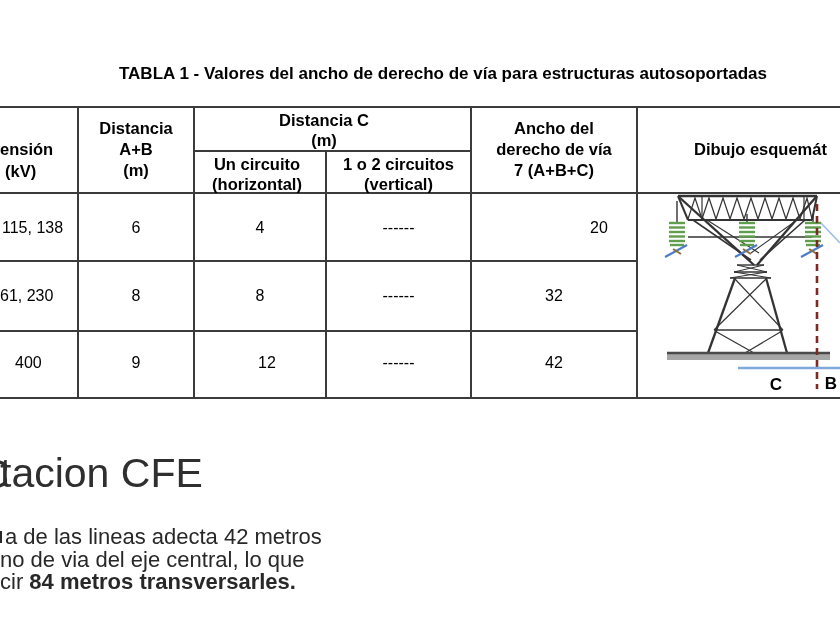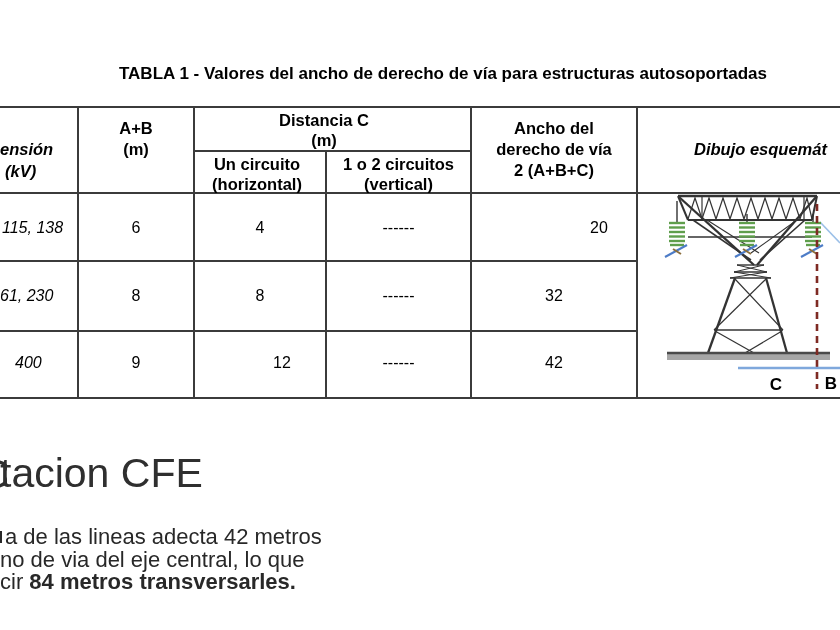--- a/index.html
+++ b/index.html
@@ -3,21 +3,21 @@
 <meta charset="utf-8">
 <style>
   html,body{margin:0;padding:0;background:#fff;}
   #page{position:relative;width:840px;height:630px;background:#ffffff;overflow:hidden;
         font-family:"Liberation Sans",sans-serif;color:#000;}
   .abs{position:absolute;}
   .bline{position:absolute;background:#3b3b3b;}
   .cell{position:absolute;font-size:16px;color:#000;text-align:center;line-height:20px;white-space:nowrap;}
   .hd{position:absolute;font-size:16.5px;font-weight:bold;color:#000;text-align:center;line-height:21px;white-space:nowrap;}
   .hd2{line-height:20px;}
-  .left{text-align:center;font-style:italic;}
+  .left{text-align:center;}
   #title{position:absolute;left:43px;top:64px;width:800px;text-align:center;
          font-size:17px;font-weight:bold;color:#000;white-space:nowrap;}
   #heading{position:absolute;left:0px;top:450px;font-size:41px;font-weight:400;color:#2f2f2f;
            letter-spacing:0px;white-space:nowrap;}
   #para{position:absolute;left:0px;top:526px;font-size:22px;line-height:22.5px;color:#282828;}
   #para .l1{padding-left:5px;}
   #para .l3 b{font-weight:bold;}
   .frag{position:absolute;background:#2f2f2f;}
   svg text{font-family:"Liberation Sans",sans-serif;}
 </style>
@@ -37,20 +37,21 @@
   <div class="bline" style="left:77px;top:106px;width:2px;height:293px;"></div>
   <div class="bline" style="left:193px;top:106px;width:2px;height:293px;"></div>
   <div class="bline" style="left:325px;top:150px;width:2px;height:249px;"></div>
   <div class="bline" style="left:470px;top:106px;width:2px;height:293px;"></div>
   <div class="bline" style="left:636px;top:106px;width:2px;height:293px;"></div>
 
   <div class="hd left" style="left:0;top:139px;">ensión</div>
   <div class="hd left" style="left:5px;top:161px;">(kV)</div>
 
   <div class="hd" style="left:79px;top:118px;width:114px;">
+    <div>Distancia</div>
     <div>A+B</div>
     <div>(m)</div>
   </div>
 
   <div class="hd hd2" style="left:195px;top:110px;width:258px;">
     <div>Distancia C</div>
     <div>(m)</div>
   </div>
 
   <div class="hd hd2" style="left:195px;top:154px;width:124px;">
@@ -59,40 +60,40 @@
   </div>
 
   <div class="hd hd2" style="left:327px;top:154px;width:143px;">
     <div>1 o 2 circuitos</div>
     <div>(vertical)</div>
   </div>
 
   <div class="hd" style="left:472px;top:118px;width:164px;">
     <div>Ancho del</div>
     <div>derecho de vía</div>
-    <div>2 (A+B+C)</div>
+    <div>7 (A+B+C)</div>
   </div>
 
   <div class="hd left" style="left:694px;top:139px;">Dibujo esquemát</div>
 
   <div class="cell left" style="left:2px;top:218px;">115, 138</div>
   <div class="cell" style="left:79px;top:218px;width:114px;">6</div>
   <div class="cell" style="left:195px;top:218px;width:130px;">4</div>
   <div class="cell" style="left:327px;top:218px;width:143px;">------</div>
   <div class="cell" style="left:472px;top:218px;width:164px;margin-left:45px;">20</div>
 
   <div class="cell left" style="left:0;top:286px;">61, 230</div>
   <div class="cell" style="left:79px;top:286px;width:114px;">8</div>
   <div class="cell" style="left:195px;top:286px;width:130px;">8</div>
   <div class="cell" style="left:327px;top:286px;width:143px;">------</div>
   <div class="cell" style="left:472px;top:286px;width:164px;">32</div>
 
   <div class="cell left" style="left:15px;top:353px;">400</div>
   <div class="cell" style="left:79px;top:353px;width:114px;">9</div>
-  <div class="cell" style="left:195px;top:353px;width:144px;padding-left:15px;">12</div>
+  <div class="cell" style="left:195px;top:353px;width:144px;">12</div>
   <div class="cell" style="left:327px;top:353px;width:143px;">------</div>
   <div class="cell" style="left:472px;top:353px;width:164px;">42</div>
 
   <svg class="abs" style="left:637px;top:193px;" width="203" height="206" viewBox="0 0 203 206">
 
     <line x1="183" y1="29" x2="203" y2="50" stroke-width="1.6" stroke="#9cc0e8"></line>
 
     <g fill="none" stroke="#333333">
       <line x1="41" y1="3" x2="180" y2="3" stroke-width="2.6"></line>
       <line x1="51" y1="27" x2="175" y2="27" stroke-width="2"></line>

